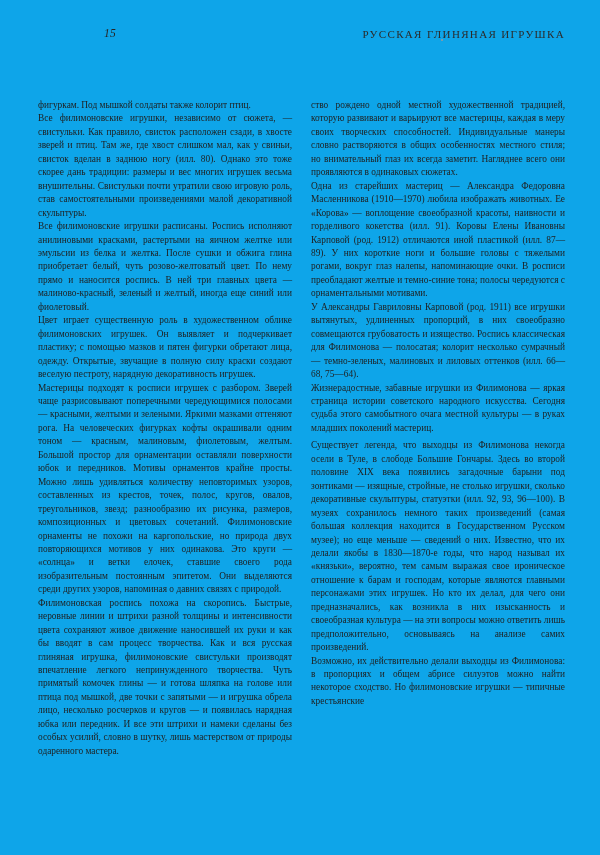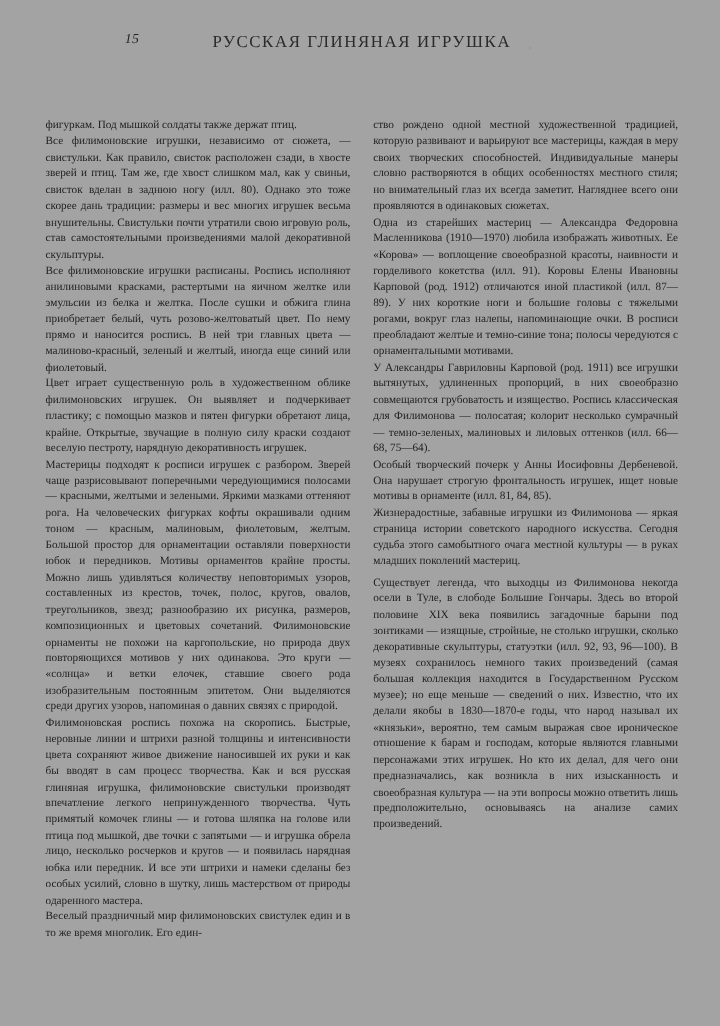--- a/index.html
+++ b/index.html
@@ -4,21 +4,21 @@
 <style>
   html, body {
     margin: 0;
     padding: 0;
     background: #ffffff;
   }
   .page {
     position: relative;
     width: 600px;
     height: 855px;
-    background: #a3a3a3;
+    background: #0ea5e9;
     overflow: hidden;
     font-family: "Liberation Serif", "DejaVu Serif", serif;
     color: #1c1c1c;
   }
   .running-head {
     position: absolute;
     top: 27px;
     left: 38px;
     width: 527px;
     height: 16px;
@@ -30,22 +30,22 @@
     font-size: 11.5px;
     font-style: italic;
     color: #262626;
     letter-spacing: 0.2px;
   }
   .head-title {
     position: absolute;
     left: 0;
     top: 1px;
     width: 527px;
-    text-align: center;
-    font-size: 14px;
+    text-align: right;
+    font-size: 11px;
     letter-spacing: 1.35px;
     color: #2b2b2b;
     text-transform: uppercase;
     white-space: nowrap;
   }
   .speck {
     position: absolute;
     left: 403px;
     top: 12px;
     width: 2px;
@@ -85,31 +85,30 @@
 <div class="page">
 
   <div class="running-head">
     <span class="folio">15</span>
     <span class="head-title">Русская глиняная игрушка</span>
     <span class="speck"></span>
   </div>
 
   <div class="columns">
     <div class="col">
-        <p>фигуркам. Под мышкой солдаты также держат птиц.</p>
+        <p>фигуркам. Под мышкой солдаты также колорит птиц.</p>
         <p>Все филимоновские игрушки, независимо от сюжета, — свистульки. Как правило, свисток расположен сзади, в хвосте зверей и птиц. Там же, где хвост слишком мал, как у свиньи, свисток вделан в заднюю ногу (илл. 80). Однако это тоже скорее дань традиции: размеры и вес многих игрушек весьма внушительны. Свистульки почти утратили свою игровую роль, став самостоятельными произведениями малой декоративной скульптуры.</p>
         <p>Все филимоновские игрушки расписаны. Роспись исполняют анилиновыми красками, растертыми на яичном желтке или эмульсии из белка и желтка. После сушки и обжига глина приобретает белый, чуть розово-желтоватый цвет. По нему прямо и наносится роспись. В ней три главных цвета — малиново-красный, зеленый и желтый, иногда еще синий или фиолетовый.</p>
-        <p>Цвет играет существенную роль в художественном облике филимоновских игрушек. Он выявляет и подчеркивает пластику; с помощью мазков и пятен фигурки обретают лица, крайне. Открытые, звучащие в полную силу краски создают веселую пестроту, нарядную декоративность игрушек.</p>
+        <p>Цвет играет существенную роль в художественном облике филимоновских игрушек. Он выявляет и подчеркивает пластику; с помощью мазков и пятен фигурки обретают лица, одежду. Открытые, звучащие в полную силу краски создают веселую пестроту, нарядную декоративность игрушек.</p>
         <p>Мастерицы подходят к росписи игрушек с разбором. Зверей чаще разрисовывают поперечными чередующимися полосами — красными, желтыми и зелеными. Яркими мазками оттеняют рога. На человеческих фигурках кофты окрашивали одним тоном — красным, малиновым, фиолетовым, желтым. Большой простор для орнаментации оставляли поверхности юбок и передников. Мотивы орнаментов крайне просты. Можно лишь удивляться количеству неповторимых узоров, составленных из крестов, точек, полос, кругов, овалов, треугольников, звезд; разнообразию их рисунка, размеров, композиционных и цветовых сочетаний. Филимоновские орнаменты не похожи на каргопольские, но природа двух повторяющихся мотивов у них одинакова. Это круги — «солнца» и ветки елочек, ставшие своего рода изобразительным постоянным эпитетом. Они выделяются среди других узоров, напоминая о давних связях с природой.</p>
         <p>Филимоновская роспись похожа на скоропись. Быстрые, неровные линии и штрихи разной толщины и интенсивности цвета сохраняют живое движение наносившей их руки и как бы вводят в сам процесс творчества. Как и вся русская глиняная игрушка, филимоновские свистульки производят впечатление легкого непринужденного творчества. Чуть примятый комочек глины — и готова шляпка на голове или птица под мышкой, две точки с запятыми — и игрушка обрела лицо, несколько росчерков и кругов — и появилась нарядная юбка или передник. И все эти штрихи и намеки сделаны без особых усилий, словно в шутку, лишь мастерством от природы одаренного мастера.</p>
-        <p>Веселый праздничный мир филимоновских свистулек един и в то же время многолик. Его един-</p>
       </div>
     <div class="col">
         <p>ство рождено одной местной художественной традицией, которую развивают и варьируют все мастерицы, каждая в меру своих творческих способностей. Индивидуальные манеры словно растворяются в общих особенностях местного стиля; но внимательный глаз их всегда заметит. Нагляднее всего они проявляются в одинаковых сюжетах.</p>
         <p>Одна из старейших мастериц — Александра Федоровна Масленникова (1910—1970) любила изображать животных. Ее «Корова» — воплощение своеобразной красоты, наивности и горделивого кокетства (илл. 91). Коровы Елены Ивановны Карповой (род. 1912) отличаются иной пластикой (илл. 87—89). У них короткие ноги и большие головы с тяжелыми рогами, вокруг глаз налепы, напоминающие очки. В росписи преобладают желтые и темно-синие тона; полосы чередуются с орнаментальными мотивами.</p>
         <p>У Александры Гавриловны Карповой (род. 1911) все игрушки вытянутых, удлиненных пропорций, в них своеобразно совмещаются грубоватость и изящество. Роспись классическая для Филимонова — полосатая; колорит несколько сумрачный — темно-зеленых, малиновых и лиловых оттенков (илл. 66—68, 75—64).</p>
-        <p>Особый творческий почерк у Анны Иосифовны Дербеневой. Она нарушает строгую фронтальность игрушек, ищет новые мотивы в орнаменте (илл. 81, 84, 85).</p>
         <p>Жизнерадостные, забавные игрушки из Филимонова — яркая страница истории советского народного искусства. Сегодня судьба этого самобытного очага местной культуры — в руках младших поколений мастериц.</p>
         <p class="gap-before">Существует легенда, что выходцы из Филимонова некогда осели в Туле, в слободе Большие Гончары. Здесь во второй половине XIX века появились загадочные барыни под зонтиками — изящные, стройные, не столько игрушки, сколько декоративные скульптуры, статуэтки (илл. 92, 93, 96—100). В музеях сохранилось немного таких произведений (самая большая коллекция находится в Государственном Русском музее); но еще меньше — сведений о них. Известно, что их делали якобы в 1830—1870-е годы, что народ называл их «князьки», вероятно, тем самым выражая свое ироническое отношение к барам и господам, которые являются главными персонажами этих игрушек. Но кто их делал, для чего они предназначались, как возникла в них изысканность и своеобразная культура — на эти вопросы можно ответить лишь предположительно, основываясь на анализе самих произведений.</p>
+        <p>Возможно, их действительно делали выходцы из Филимонова: в пропорциях и общем абрисе силуэтов можно найти некоторое сходство. Но филимоновские игрушки — типичные крестьянские</p>
       </div>
   </div>
 
 </div>
 
 </body></html>

